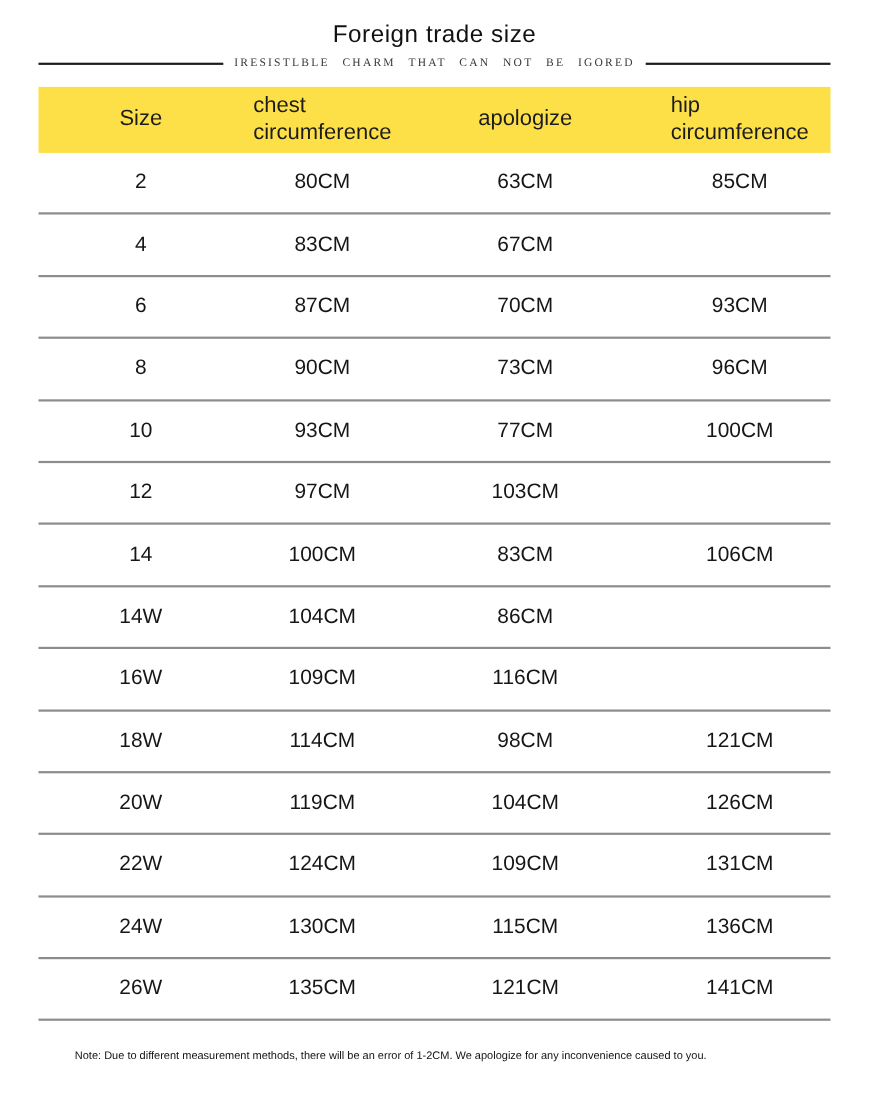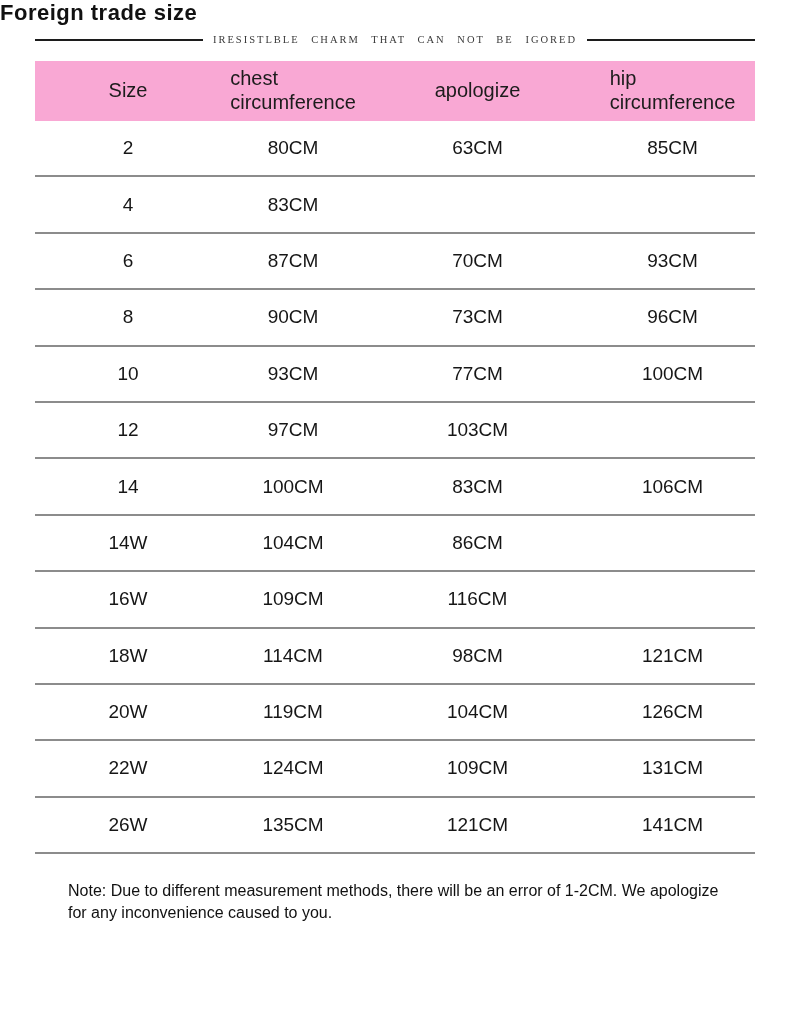--- a/index.html
+++ b/index.html
@@ -10,22 +10,24 @@
   .page {
     position: relative;
     width: 790px;
     height: 1014px;
     background: #ffffff;
     font-family: "Liberation Sans", sans-serif;
     color: #1a1a1a;
     overflow: hidden;
   }
   .title {
+    margin-top: 18px;
+    text-align: center;
     font-size: 22px;
-    font-weight: 700;
+    font-weight: 400;
     letter-spacing: 0.5px;
     color: #111111;
   }
   .subtitle-row {
     margin: 8px 35px 0 35px;
     display: flex;
     align-items: center;
     gap: 10px;
   }
   .subtitle-line {
@@ -43,21 +45,21 @@
   }
   .size-table {
     margin: 16px 35px 0 35px;
     width: 720px;
   }
   .thead {
     display: grid;
     grid-template-columns: 186px 144px 225px 165px;
     align-items: center;
     height: 60px;
-    background: #f9a8d4;
+    background: #fde047;
   }
   .th {
     text-align: center;
     font-size: 20px;
     color: #1c1c1c;
   }
   .th .wrap {
     display: inline-block;
     text-align: left;
     white-space: pre-line;
@@ -71,21 +73,21 @@
     border-bottom: 2px solid #8c8c8c;
   }
   .td {
     text-align: center;
     font-size: 19px;
     color: #161616;
   }
   .note {
     margin: 26px 60px 0 68px;
     max-width: 682px;
-    font-size: 16px;
+    font-size: 10px;
     line-height: 1.35;
     color: #111111;
   }
 </style>
 </head>
 <body>
 
 <div class="page">
 
   <div class="title">Foreign trade size</div>
@@ -110,20 +112,21 @@
     <div class="trow">
       <div class="td">2</div>
       <div class="td">80CM</div>
       <div class="td">63CM</div>
       <div class="td">85CM</div>
     </div>
 
     <div class="trow">
       <div class="td">4</div>
       <div class="td">83CM</div>
+      <div class="td">67CM</div>
     </div>
 
     <div class="trow">
       <div class="td">6</div>
       <div class="td">87CM</div>
       <div class="td">70CM</div>
       <div class="td">93CM</div>
     </div>
 
     <div class="trow">
@@ -179,20 +182,26 @@
       <div class="td">126CM</div>
     </div>
 
     <div class="trow">
       <div class="td">22W</div>
       <div class="td">124CM</div>
       <div class="td">109CM</div>
       <div class="td">131CM</div>
     </div>
 
+    <div class="trow">
+      <div class="td">24W</div>
+      <div class="td">130CM</div>
+      <div class="td">115CM</div>
+      <div class="td">136CM</div>
+    </div>
 
     <div class="trow">
       <div class="td">26W</div>
       <div class="td">135CM</div>
       <div class="td">121CM</div>
       <div class="td">141CM</div>
     </div>
 
   </div>
 

